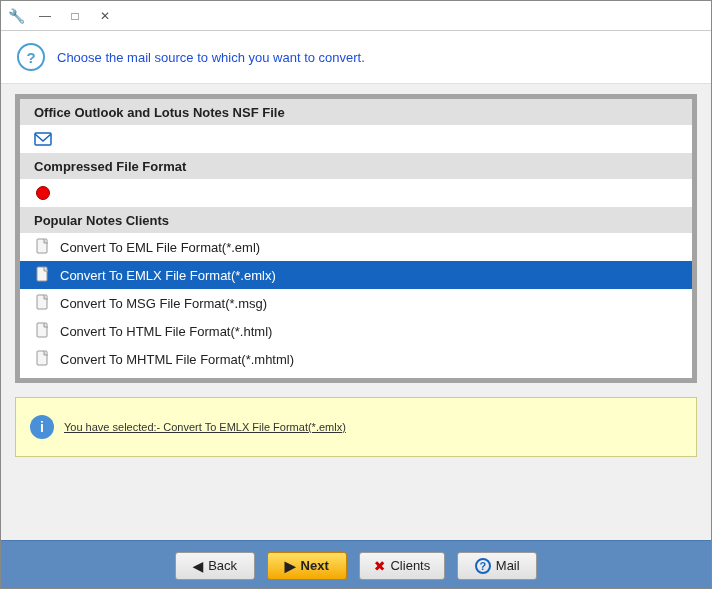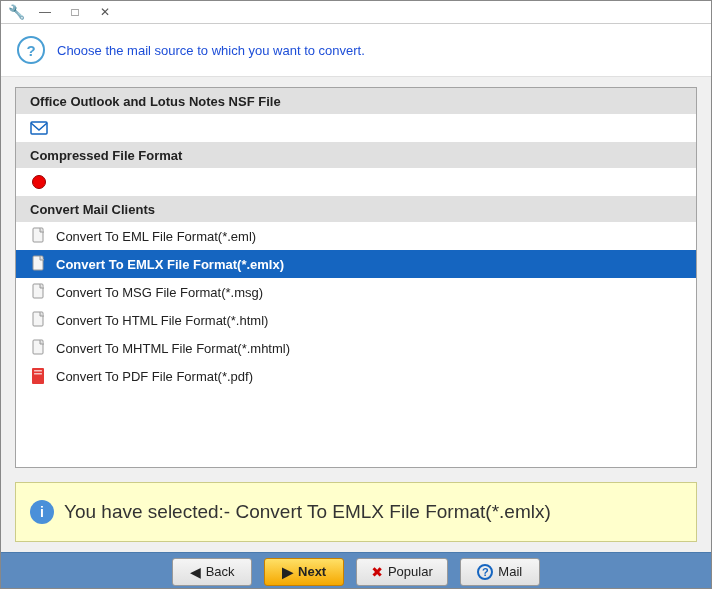--- a/index.html
+++ b/index.html
@@ -75,23 +75,23 @@
       font-weight: bold;
       flex-shrink: 0;
     }
     .header-text {
       font-size: 13px;
       color: #1d4ed8;
     }
 
     
     .list-container {
-      border: 1px solid #a3a3a3;
+      border: 5px solid #a3a3a3;
       background: #fff;
-      height: 381px;
+      height: 289px;
       overflow-y: scroll;
       position: relative;
     }
     .list-item {
       padding: 5px 10px 5px 14px;
       cursor: pointer;
       display: flex;
       align-items: center;
       gap: 8px;
       min-height: 26px;
@@ -99,21 +99,20 @@
     }
     .list-item.category {
       background: #e0e0e0;
       font-weight: bold;
       cursor: default;
       padding-left: 14px;
     }
     .list-item.selected {
       background: #1565c0;
       color: #fff;
-      font-weight: bold;
     }
     .item-icon {
       width: 18px;
       height: 18px;
       flex-shrink: 0;
       display: flex;
       align-items: center;
       justify-content: center;
       font-size: 13px;
     }
@@ -136,22 +135,23 @@
       background: #4a90d9;
       color: #fff;
       display: flex;
       align-items: center;
       justify-content: center;
       font-size: 14px;
       font-weight: bold;
       flex-shrink: 0;
     }
     .info-text {
-      font-size: 19px;
+      font-size: 11px;
       color: #333;
+      text-decoration: underline;
     }
 
     
     .bottom-bar {
       background: #5d8bbf;
       height: 50px;
       display: flex;
       align-items: center;
       justify-content: center;
       gap: 12px;
@@ -232,21 +232,21 @@
         </div>
         <div class="list-item category">
           <span>Compressed File Format</span>
         </div>
         <div class="list-item">
           <span class="item-icon">
             <span style="display:inline-block;width:14px;height:14px;border-radius:50%;background:#e00;border:1px solid #900;"></span>
           </span>
         </div>
         <div class="list-item category">
-          <span>Convert Mail Clients</span>
+          <span>Popular Notes Clients</span>
         </div>
         <div class="list-item">
           <span class="item-icon">
             <svg width="18" height="18" viewBox="0 0 18 18">
               <rect x="3" y="1" width="10" height="14" rx="1" fill="#f5f5f5" stroke="#999" stroke-width="1"></rect>
               <polyline points="10,1 10,5 14,5" fill="#ddd" stroke="#999" stroke-width="1"></polyline>
               <rect x="13" y="1" width="4" height="4" fill="#ddd" stroke="#999" stroke-width="1" style="display:none"></rect>
             </svg>
           </span>
           <span>Convert To EML File Format(*.eml)</span>
@@ -314,21 +314,21 @@
     <button class="nav-btn">
       <span class="btn-icon">◀</span>
       <span>Back</span>
     </button>
     <button class="nav-btn next-btn">
       <span class="btn-icon">▶</span>
       <span>Next</span>
     </button>
     <button class="nav-btn">
       <span class="btn-icon" style="color:#c00;">✖</span>
-      <span>Popular</span>
+      <span>Clients</span>
     </button>
     <button class="nav-btn">
       <span class="btn-icon" style="color:#1565c0; font-weight:bold; border:2px solid #1565c0; border-radius:50%; width:16px; height:16px; display:inline-flex; align-items:center; justify-content:center; font-size:11px;">?</span>
       <span>Mail</span>
     </button>
   </div>
 
 </div>
 
 </body></html>

